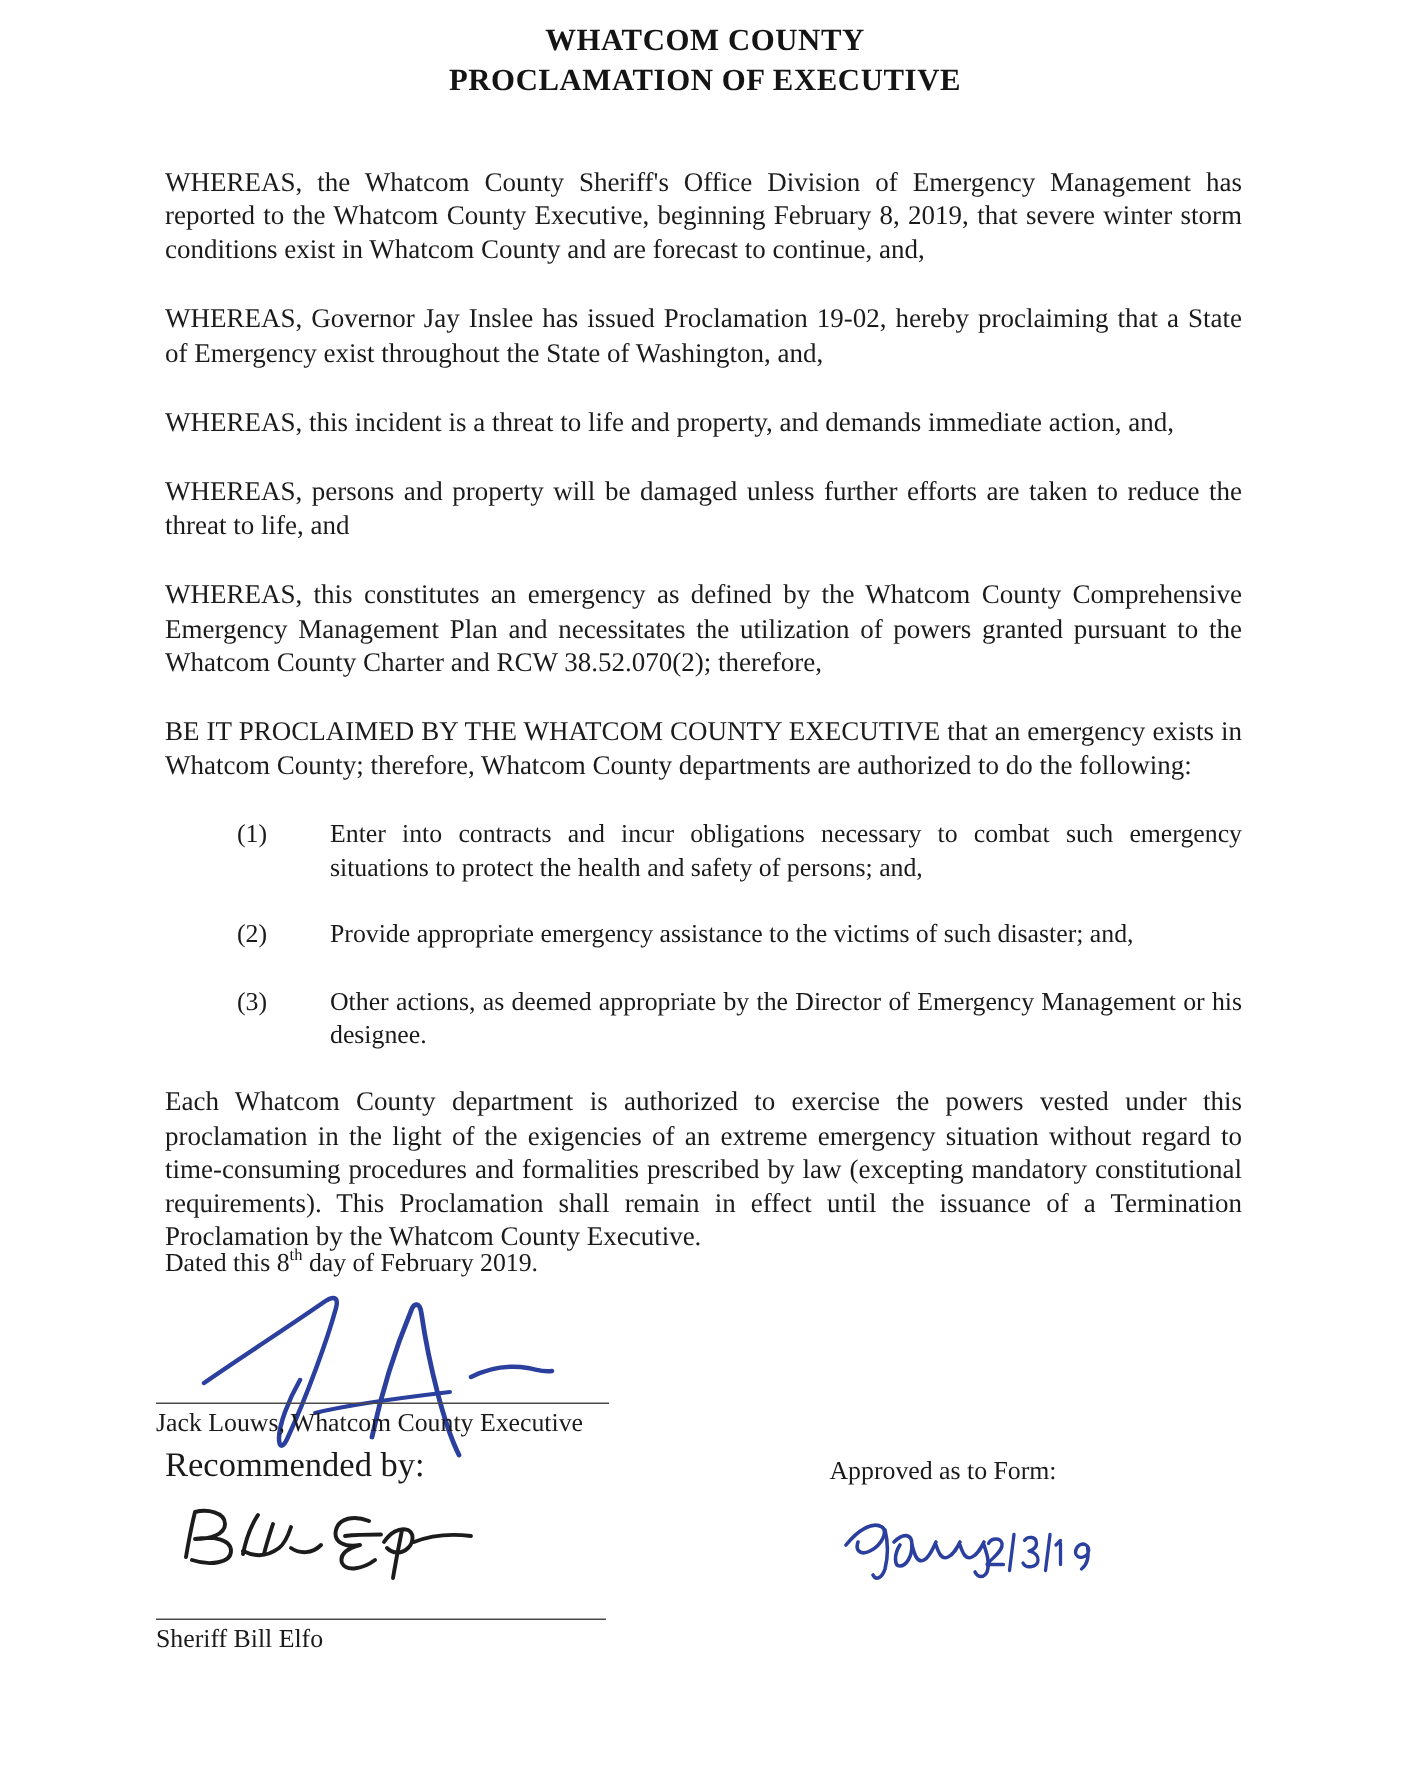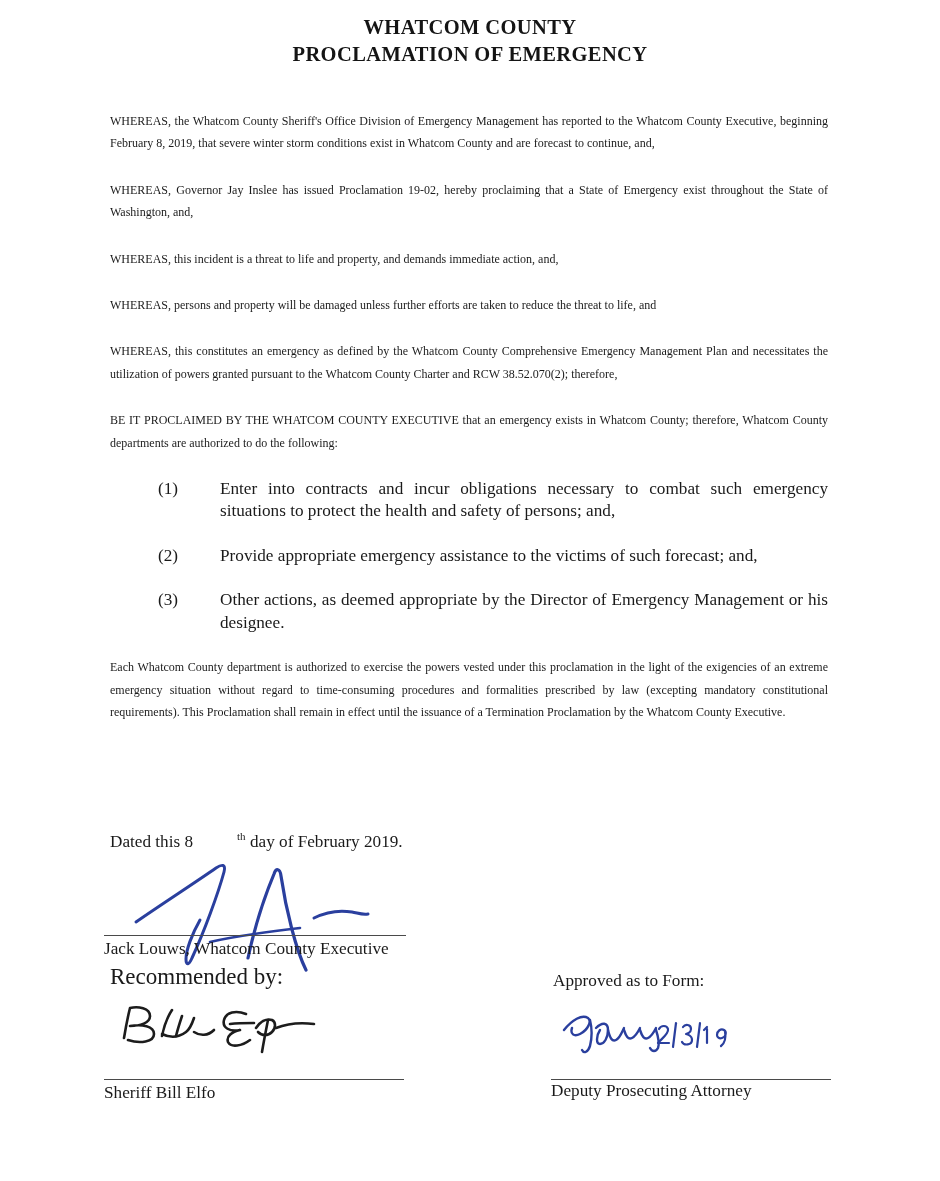--- a/index.html
+++ b/index.html
@@ -37,21 +37,21 @@
 
   
   .body-col {
     position: absolute;
     left: 110px;
     top: 110px;
     width: 718px;
   }
   p.para {
     margin: 0 0 24px 0;
-    font-size: 12px;
+    font-size: 18px;
     line-height: 22.4px;
     text-align: justify;
     text-justify: inter-word;
     color: #1b1b1b;
   }
   p.para:last-child { margin-bottom: 12px; }
 
   
   .numbered {
     margin: 0 0 8px 0;
@@ -82,21 +82,20 @@
     left: 110px;
     top: 831px;
     font-size: 17.2px;
     line-height: 22px;
     white-space: nowrap;
   }
   .dated sup {
     font-size: 11px;
     vertical-align: super;
     line-height: 0;
-    margin-left: 44px;
   }
 
   
   .sig-block { position: absolute; margin-top: 39px; }
   .sig-rule {
     border-bottom: 1.4px solid #4a4a4a;
     height: 0;
     width: 100%;
   }
   .sig-name {
@@ -134,39 +133,39 @@
   #dpa-ink    { left: 556px; top: 1012px; width: 190px; height: 42px; }
   #dpa-date   { left: 655px; top: 1021px; width: 80px;  height: 30px; }
 </style>
 </head>
 <body>
 
 <div class="page">
 
   <div class="doc-header">
     <div class="line">WHATCOM COUNTY</div>
-    <div class="line">PROCLAMATION OF EMERGENCY</div>
+    <div class="line">PROCLAMATION OF EXECUTIVE</div>
   </div>
 
   <div class="body-col">
     <p class="para">WHEREAS, the Whatcom County Sheriff's Office Division of Emergency Management has reported to the Whatcom County Executive, beginning February 8, 2019, that severe winter storm conditions exist in Whatcom County and are forecast to continue, and,</p>
     <p class="para">WHEREAS, Governor Jay Inslee has issued Proclamation 19-02, hereby proclaiming that a State of Emergency exist throughout the State of Washington, and,</p>
     <p class="para">WHEREAS, this incident is a threat to life and property, and demands immediate action, and,</p>
     <p class="para">WHEREAS, persons and property will be damaged unless further efforts are taken to reduce the threat to life, and</p>
     <p class="para">WHEREAS, this constitutes an emergency as defined by the Whatcom County Comprehensive Emergency Management Plan and necessitates the utilization of powers granted pursuant to the Whatcom County Charter and RCW 38.52.070(2); therefore,</p>
     <p class="para">BE IT PROCLAIMED BY THE WHATCOM COUNTY EXECUTIVE that an emergency exists in Whatcom County; therefore, Whatcom County departments are authorized to do the following:</p>
 
     <div class="numbered">
       <div class="item">
         <span class="marker">(1)</span>
         <span>Enter into contracts and incur obligations necessary to combat such emergency situations to protect the health and safety of persons; and,</span>
       </div>
       <div class="item">
         <span class="marker">(2)</span>
-        <span>Provide appropriate emergency assistance to the victims of such forecast; and,</span>
+        <span>Provide appropriate emergency assistance to the victims of such disaster; and,</span>
       </div>
       <div class="item">
         <span class="marker">(3)</span>
         <span>Other actions, as deemed appropriate by the Director of Emergency Management or his designee.</span>
       </div>
     </div>
 
     <p class="para">Each Whatcom County department is authorized to exercise the powers vested under this proclamation in the light of the exigencies of an extreme emergency situation without regard to time-consuming procedures and formalities prescribed by law (excepting mandatory constitutional requirements).  This Proclamation shall remain in effect until the issuance of a Termination Proclamation by the Whatcom County Executive.</p>
   </div>
 
@@ -229,18 +228,14 @@
       <path d="M4 8 C6 4, 12 4, 13 8 C14 13, 6 18, 3 22 L14 22"></path>
       <path d="M21 2 L18 26"></path>
       <path d="M28 6 C30 3, 36 3, 36 8 C36 12, 31 13, 31 13 C31 13, 37 14, 37 19 C37 24, 29 25, 27 21"></path>
       <path d="M45 2 L42 26"></path>
       <path d="M52 8 L52 22"></path>
       <path d="M49 9 L52 6"></path>
       <path d="M62 14 C62 10, 66 7, 69 9 C72 11, 71 16, 67 17 C64 18, 62 16, 62 14 M70 10 C71 16, 70 22, 66 25"></path>
     </svg>
   </div>
 
-  <div class="sig-block" id="dpa-block">
-    <div class="sig-rule"></div>
-    <div class="sig-label">Deputy Prosecuting Attorney</div>
-  </div>
 
 </div>
 
 </body></html>

